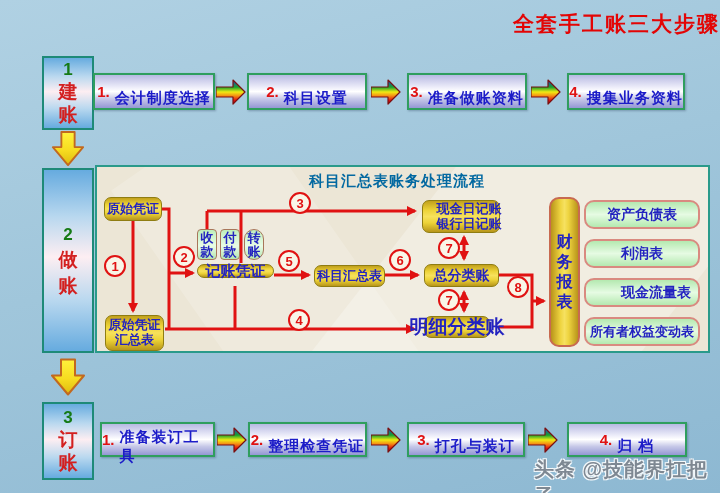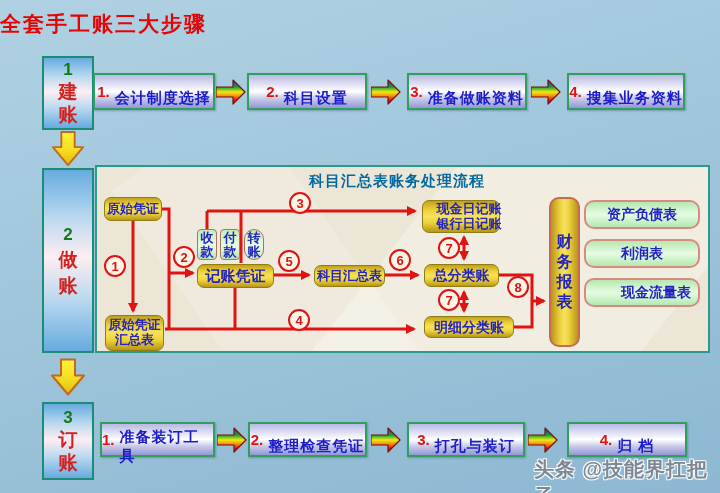--- a/index.html
+++ b/index.html
@@ -6,21 +6,21 @@
   html,body { width:720px; height:493px; }
   body {
     font-family:"Liberation Sans","DejaVu Sans",sans-serif;
     background:linear-gradient(165deg,#b0d1e3 0%,#a0c6db 45%,#8db8d2 100%);
     position:relative; overflow:hidden;
   }
   .abs { position:absolute; }
 
   
   .page-title {
-    left:0; top:10px; width:720px; text-align:left;
+    left:0; top:10px; width:720px; text-align:right;
     font-size:21px; font-weight:bold; color:#e30505; letter-spacing:2px;
   }
 
   
   .side-box {
     left:42px; width:52px;
     background:linear-gradient(180deg,#66abdf 0%,#b9d8ef 26%,#fdeef2 48%,#b9d8ef 72%,#66abdf 100%);
     border:2px solid #1e8a78;
     display:flex; flex-direction:column; align-items:center; justify-content:center;
     gap:1px;
@@ -214,42 +214,43 @@
   <div class="abs gnode" style="left:7px;top:30px;width:58px;height:24px;font-size:13px;">
     <span class="l">原始凭证</span>
   </div>
   <div class="abs gnode" style="left:8px;top:148px;width:59px;height:36px;font-size:13px;">
     <span class="l">原始凭证</span>
     <span class="l">汇总表</span>
   </div>
   <div class="abs smallg" style="left:100px;top:62px;height:31px;">收款</div>
   <div class="abs smallg" style="left:123px;top:62px;height:31px;">付款</div>
   <div class="abs smallg" style="left:147px;top:62px;height:31px;border-radius:10px;">转账</div>
-  <div class="abs gnode" style="left:100px;top:97px;width:77px;height:24px;font-size:15px;">
+  <div class="abs gnode" style="left:100px;top:97px;width:77px;height:14px;font-size:15px;">
     <span class="l">记账凭证</span>
   </div>
   <div class="abs gnode" style="left:217px;top:98px;width:71px;height:22px;font-size:13px;">
     <span class="l">科目汇总表</span>
   </div>
   <div class="abs gnode" style="left:325px;top:33px;width:78px;height:33px;font-size:13px;padding-left:16px;">
     <span class="l">现金日记账</span>
     <span class="l">银行日记账</span>
   </div>
   <div class="abs gnode" style="left:327px;top:97px;width:75px;height:23px;font-size:14px;">
     <span class="l">总分类账</span>
   </div>
-  <div class="abs gnode" style="left:327px;top:149px;width:90px;height:22px;font-size:14px;">
+  <div class="abs gnode" style="left:327px;top:149px;width:66px;height:22px;font-size:19px;">
     <span class="l">明细分类账</span>
   </div>
 
   <div class="abs fin" style="word-break:break-all;line-height:20px;text-align:left;padding:0 6px;">财务报表</div>
 
   <div class="abs report" style="top:33px;">资产负债表</div>
   <div class="abs report" style="top:72px;">利润表</div>
   <div class="abs report" style="top:111px;padding-left:28px;">现金流量表</div>
+  <div class="abs report tight" style="top:150px;">所有者权益变动表</div>
 
   <div class="abs cnum" style="left:7px;top:88px;">1</div>
   <div class="abs cnum" style="left:76px;top:79px;">2</div>
   <div class="abs cnum" style="left:192px;top:25px;">3</div>
   <div class="abs cnum" style="left:191px;top:142px;">4</div>
   <div class="abs cnum" style="left:181px;top:83px;">5</div>
   <div class="abs cnum" style="left:292px;top:82px;">6</div>
   <div class="abs cnum" style="left:341px;top:70px;">7</div>
   <div class="abs cnum" style="left:341px;top:122px;">7</div>
   <div class="abs cnum" style="left:410px;top:109px;">8</div>

